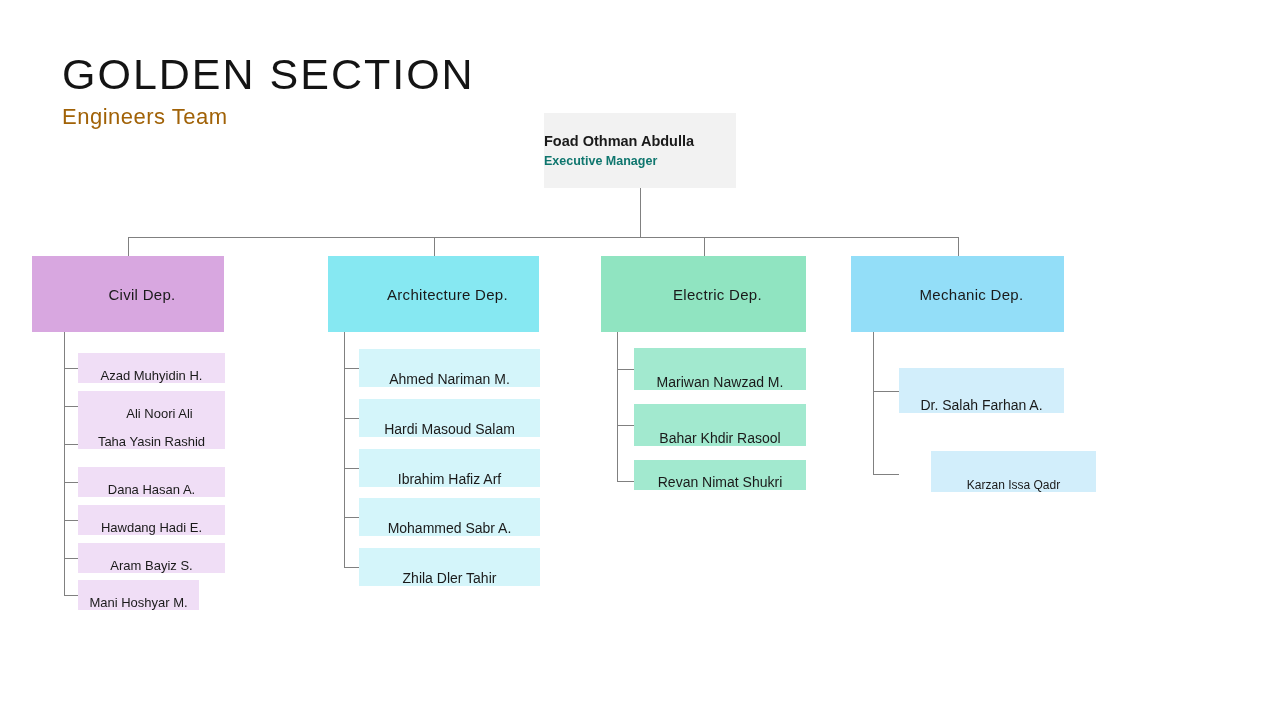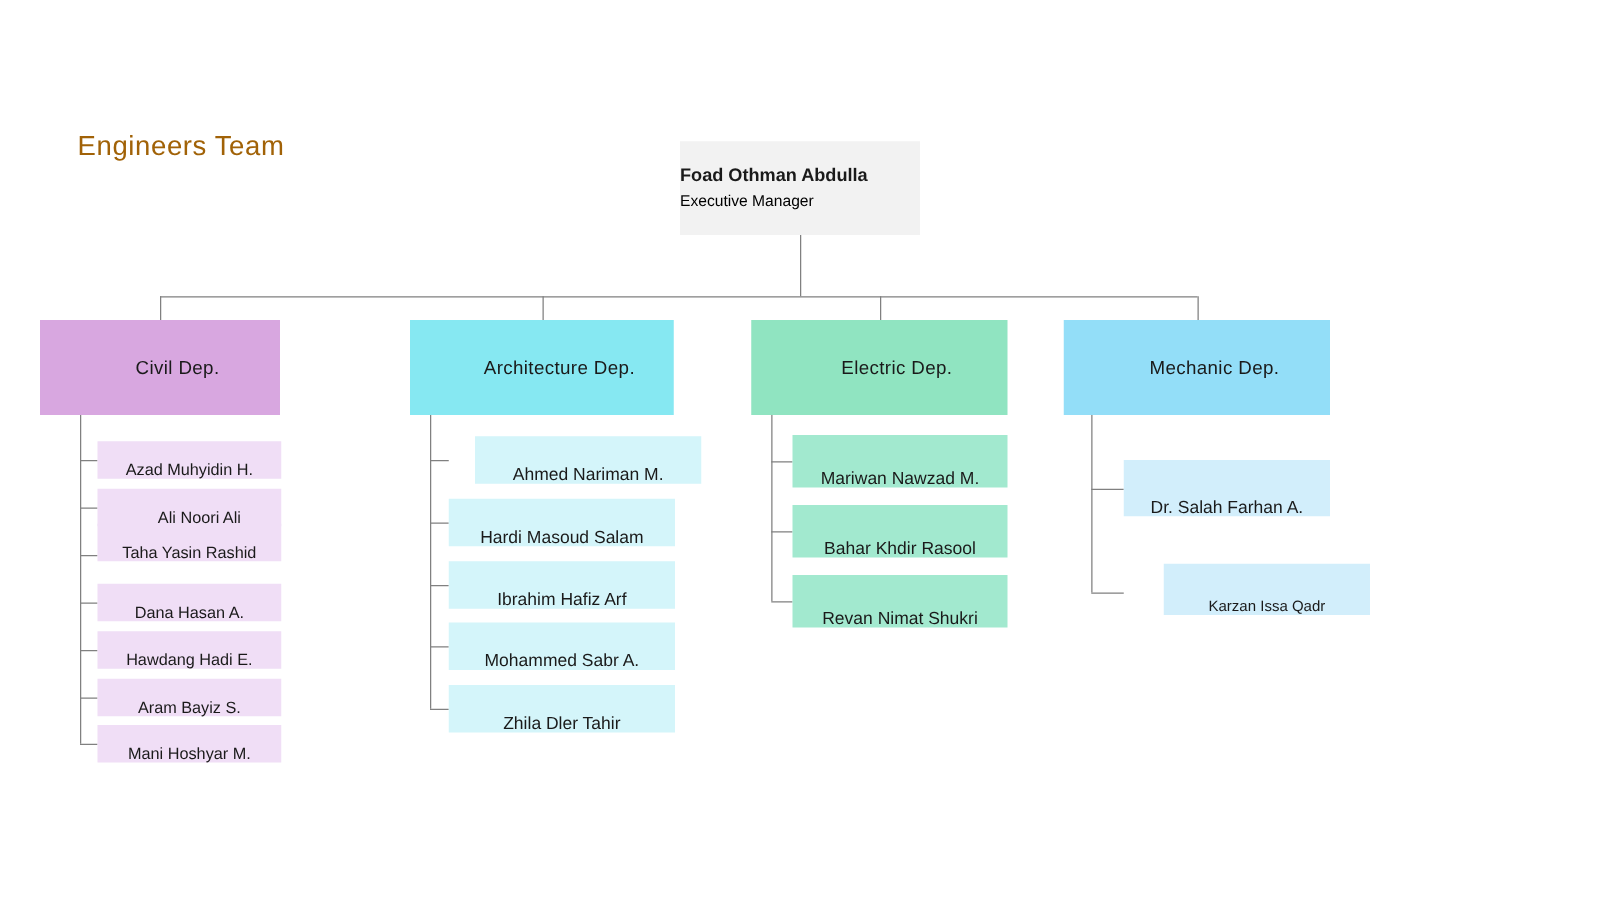--- a/index.html
+++ b/index.html
@@ -14,36 +14,37 @@
   }
   .page-subtitle{
     position:absolute;left:62px;top:104px;font-size:22px;font-weight:300;
     letter-spacing:0.5px;color:#a16207;white-space:nowrap;
   }
   .exec-box{
     position:absolute;left:544px;top:113px;width:192px;height:75px;background:#f2f2f2;
     display:flex;flex-direction:column;justify-content:center;gap:5px;
   }
   .exec-name{font-size:14.5px;font-weight:600;color:#1a1a1a;white-space:nowrap;}
-  .exec-role{font-size:12.5px;font-weight:400;color:#000000;white-space:nowrap;}
+  .exec-role{font-size:12.5px;font-weight:700;color:#0f766e;white-space:nowrap;}
   .line{position:absolute;background:#808080;}
   .dept-box{
     position:absolute;display:flex;align-items:center;justify-content:center;
     font-size:15px;letter-spacing:0.3px;white-space:nowrap;padding-left:28px;
   }
   .member-box{
     position:absolute;display:flex;align-items:flex-end;justify-content:center;
     white-space:nowrap;
   }
   .member-label{pointer-events:none;}
 </style>
 </head>
 <body>
 
 <div class="canvas">
+  <div class="page-title">GOLDEN SECTION</div>
   <div class="page-subtitle">Engineers Team</div>
 
   <div class="exec-box">
     <div class="exec-name">Foad Othman Abdulla</div>
     <div class="exec-role">Executive Manager</div>
   </div>
 
   <div id="chart-layer">
       <div class="line" style="left: 640px; top: 188px; width: 1px; height: 49px; background: rgb(128, 128, 128);"></div>
       <div class="line" style="left: 128px; top: 237px; width: 829.5px; height: 1px; background: rgb(128, 128, 128);"></div>
@@ -70,30 +71,30 @@
       </div>
       <div class="line" style="left: 64px; top: 520px; width: 14px; height: 1px; background: rgb(128, 128, 128);"></div>
       <div class="member-box" style="left: 78px; top: 505px; width: 147px; height: 30px; background: rgb(240, 222, 246); font-size: 13px;">
         <span class="member-label">Hawdang Hadi E.</span>
       </div>
       <div class="line" style="left: 64px; top: 558px; width: 14px; height: 1px; background: rgb(128, 128, 128);"></div>
       <div class="member-box" style="left: 78px; top: 543px; width: 147px; height: 30px; background: rgb(240, 222, 246); font-size: 13px;">
         <span class="member-label">Aram Bayiz S.</span>
       </div>
       <div class="line" style="left: 64px; top: 595px; width: 14px; height: 1px; background: rgb(128, 128, 128);"></div>
-      <div class="member-box" style="left: 78px; top: 580px; width: 147px; height: 30px; background: rgb(240, 222, 246); font-size: 13px;">
+      <div class="member-box" style="left: 78px; top: 580px; width: 121px; height: 30px; background: rgb(240, 222, 246); font-size: 13px;">
         <span class="member-label">Mani Hoshyar M.</span>
       </div>
       <div class="line" style="left: 433.5px; top: 237px; width: 1px; height: 19px; background: rgb(128, 128, 128);"></div>
       <div class="dept-box" style="left: 328px; top: 256px; width: 211px; height: 76px; background: rgb(134, 232, 242);">
         <span>Architecture Dep.</span>
       </div>
       <div class="line" style="left: 344px; top: 332px; width: 1px; height: 235.2px; background: rgb(128, 128, 128);"></div>
       <div class="line" style="left: 344px; top: 368px; width: 15px; height: 1px; background: rgb(128, 128, 128);"></div>
-      <div class="member-box" style="left: 359px; top: 349px; width: 181px; height: 38px; background: rgb(212, 245, 250); font-size: 14px; margin-left: 21px;">
+      <div class="member-box" style="left: 359px; top: 349px; width: 181px; height: 38px; background: rgb(212, 245, 250); font-size: 14px;">
         <span class="member-label">Ahmed Nariman M.</span>
       </div>
       <div class="line" style="left: 344px; top: 418px; width: 15px; height: 1px; background: rgb(128, 128, 128);"></div>
       <div class="member-box" style="left: 359px; top: 399px; width: 181px; height: 38px; background: rgb(212, 245, 250); font-size: 14px;">
         <span class="member-label">Hardi Masoud Salam</span>
       </div>
       <div class="line" style="left: 344px; top: 468px; width: 15px; height: 1px; background: rgb(128, 128, 128);"></div>
       <div class="member-box" style="left: 359px; top: 449px; width: 181px; height: 38px; background: rgb(212, 245, 250); font-size: 14px;">
         <span class="member-label">Ibrahim Hafiz Arf</span>
       </div>
@@ -112,21 +113,21 @@
       <div class="line" style="left: 617px; top: 332px; width: 1px; height: 149px; background: rgb(128, 128, 128);"></div>
       <div class="line" style="left: 617px; top: 369px; width: 17px; height: 1px; background: rgb(128, 128, 128);"></div>
       <div class="member-box" style="left: 634px; top: 348px; width: 172px; height: 42px; background: rgb(162, 233, 207); font-size: 14px;">
         <span class="member-label">Mariwan Nawzad M.</span>
       </div>
       <div class="line" style="left: 617px; top: 425px; width: 17px; height: 1px; background: rgb(128, 128, 128);"></div>
       <div class="member-box" style="left: 634px; top: 404px; width: 172px; height: 42px; background: rgb(162, 233, 207); font-size: 14px;">
         <span class="member-label">Bahar Khdir Rasool</span>
       </div>
       <div class="line" style="left: 617px; top: 481px; width: 17px; height: 1px; background: rgb(128, 128, 128);"></div>
-      <div class="member-box" style="left: 634px; top: 460px; width: 172px; height: 42px; background: rgb(162, 233, 207); font-size: 14px;">
+      <div class="member-box" style="left: 634px; top: 460px; width: 172px; height: 30px; background: rgb(162, 233, 207); font-size: 14px;">
         <span class="member-label">Revan Nimat Shukri</span>
       </div>
       <div class="line" style="left: 957.5px; top: 237px; width: 1px; height: 19px; background: rgb(128, 128, 128);"></div>
       <div class="dept-box" style="left: 851px; top: 256px; width: 213px; height: 76px; background: rgb(147, 222, 248);">
         <span>Mechanic Dep.</span>
       </div>
       <div class="line" style="left: 873px; top: 332px; width: 1px; height: 141.5px; background: rgb(128, 128, 128);"></div>
       <div class="line" style="left: 873px; top: 391px; width: 26px; height: 1px; background: rgb(128, 128, 128);"></div>
       <div class="member-box" style="left: 899px; top: 368px; width: 165px; height: 45px; background: rgb(210, 238, 251); font-size: 14px;">
         <span class="member-label">Dr. Salah Farhan A.</span>

